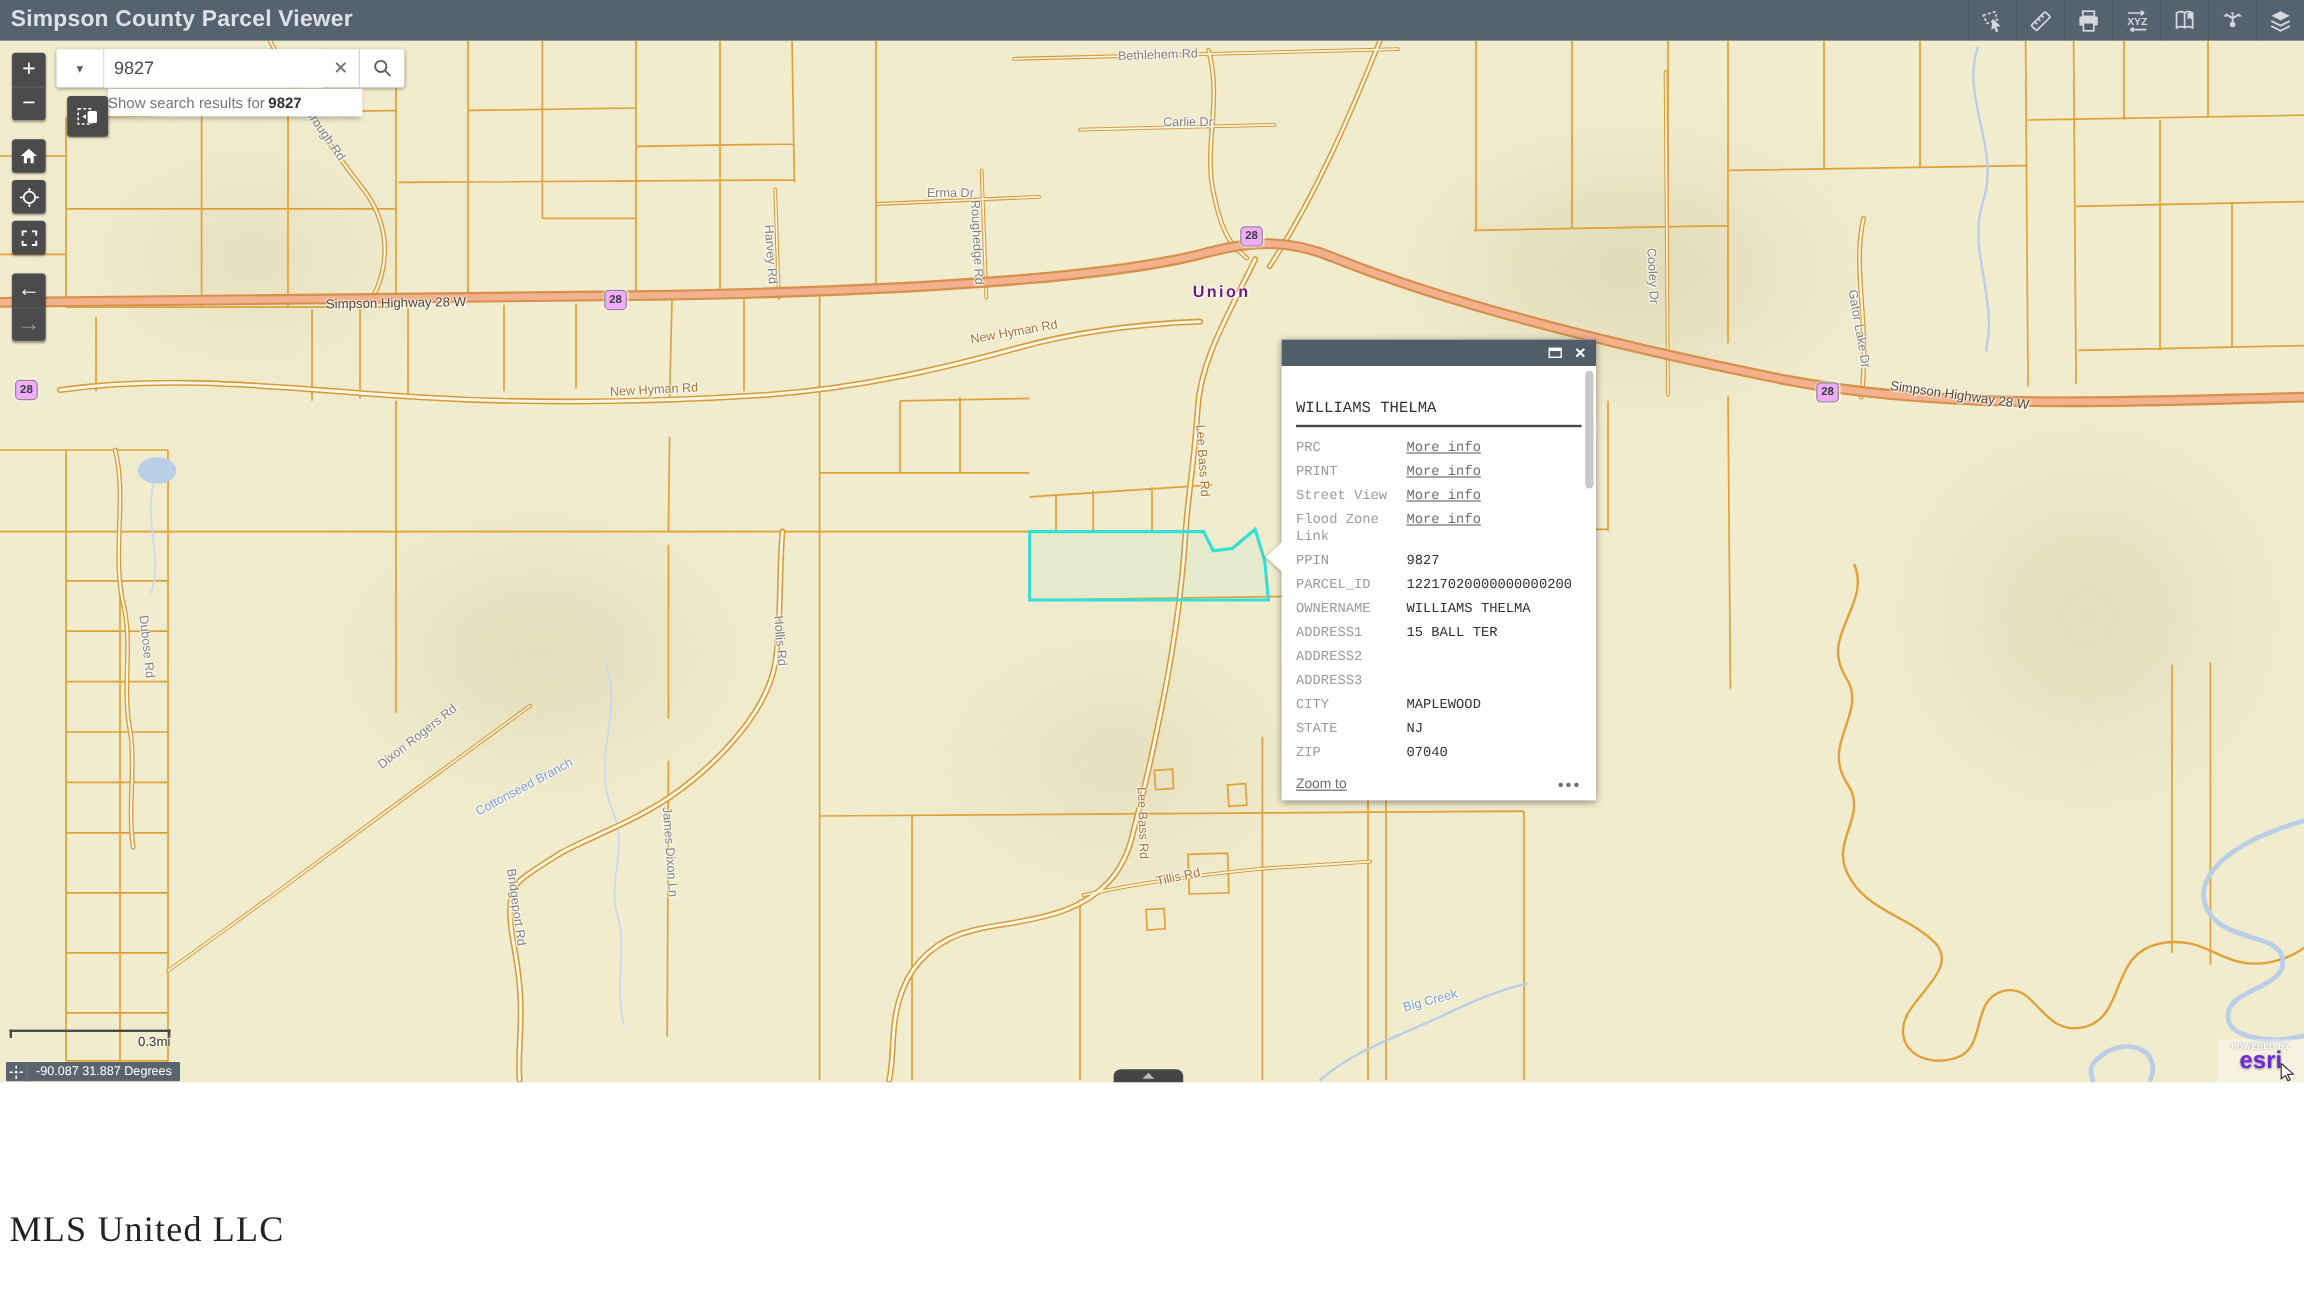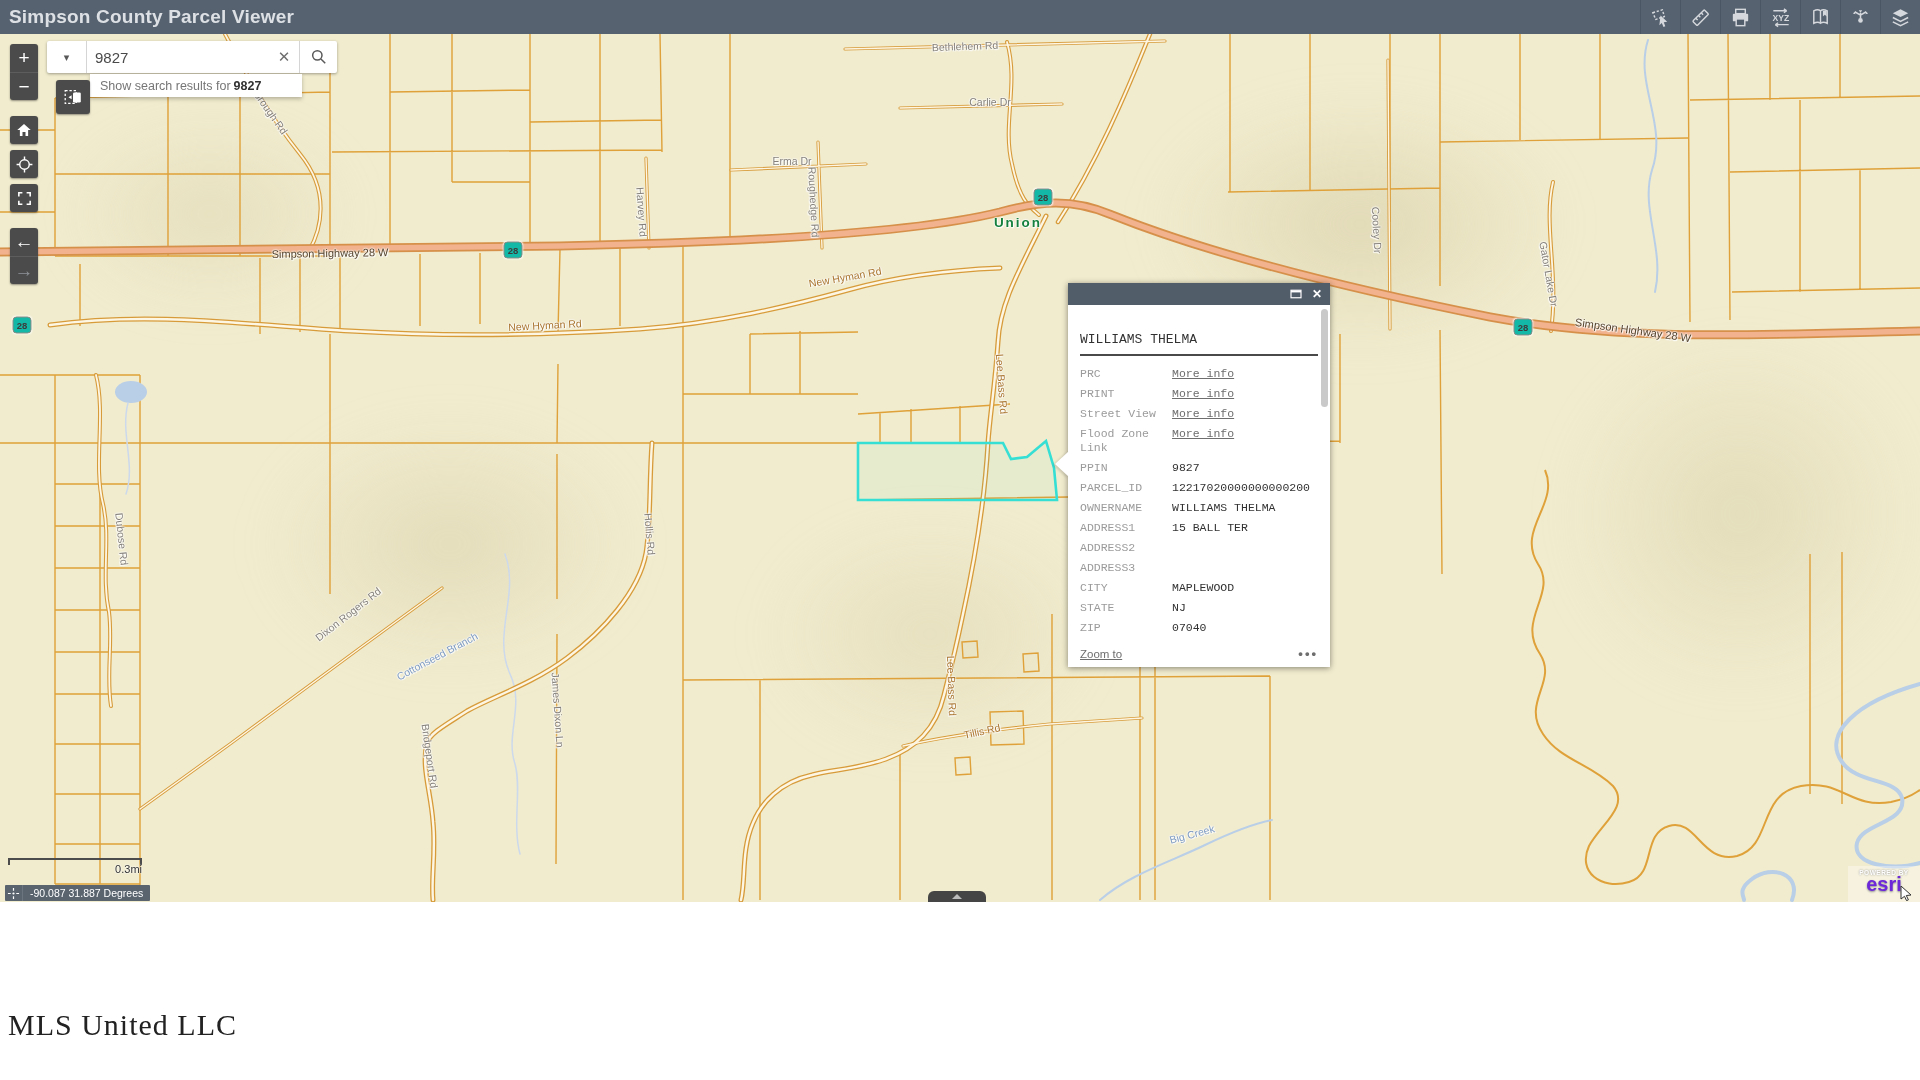--- a/index.html
+++ b/index.html
@@ -15,34 +15,34 @@
   
   #map { position:absolute; left:0; top:34px; width:1920px; height:868px; background:#f1ecce; overflow:hidden; }
   .terrain { position:absolute; border-radius:50%; filter:blur(22px); }
   #mapsvg { position:absolute; left:0; top:0; }
 
   .maplabel { position:absolute; white-space:nowrap; font-size:10.5px; color:#85807a;
     text-shadow:0 0 2px #fff,0 0 2px #fff,0 0 2px #fff,1px 1px 1px #fff; pointer-events:none; }
   .maplabel.orange { color:#a9742e; }
   .maplabel.hwy { color:#55432c; font-size:11px; }
   .maplabel.water { color:#7e9bc2; }
-  .maplabel.place { color:#15803d; font-size:13.5px; font-weight:bold; letter-spacing:2px; }
-  .shield { position:absolute; width:19px; height:17px; background:#14b8a6; border:1.5px solid #8b8b82; border-radius:4px;
+  .maplabel.place { color:#701a75; font-size:13.5px; font-weight:bold; letter-spacing:2px;margin-top:21px; }
+  .shield { position:absolute; width:19px; height:17px; background:#f0abfc; border:1.5px solid #8b8b82; border-radius:4px;
     font-size:9.5px; font-weight:bold; color:#3c3c3c; display:flex; align-items:center; justify-content:center;
     transform:translate(-50%,-50%); box-shadow:0 0 2px #fff; }
 
   
   #search { position:absolute; left:47px; top:7px; width:290px; height:32px; background:#fff; display:flex;
     box-shadow:0 1px 3px rgba(0,0,0,.35); border-radius:2px; }
   #search-dd { width:40px; display:flex; align-items:center; justify-content:center; border-right:1px solid #d5d5d5; color:#595959; font-size:11px; cursor:pointer; }
   #search-input { flex:1; border:0; outline:none; font-size:15px; color:#4a4a4a; padding:0 8px; font-family:"Liberation Sans",sans-serif; min-width:0; }
   #search-clear { width:30px; display:flex; align-items:center; justify-content:center; color:#6e6e6e; font-size:15px; cursor:pointer; }
   #search-btn { width:38px; display:flex; align-items:center; justify-content:center; border-left:1px solid #d5d5d5; cursor:pointer; }
   #suggestion { position:absolute; left:90px; top:40px; width:212px; height:23px; background:#fff; box-shadow:0 2px 4px rgba(0,0,0,.25);
-    display:flex; align-items:center; padding-left:10px; font-size:12.5px; color:#767676; cursor:pointer; }
+    display:flex; align-items:center; padding-left:0; font-size:12.5px; color:#767676; cursor:pointer; }
   #suggestion b { color:#323232; margin-left:3px; }
 
   
   .ctl { position:absolute; background:#4b4b4b; border-radius:3px; box-shadow:0 1px 2px rgba(0,0,0,.4); }
   .ctl-btn { width:28px; height:28px; display:flex; align-items:center; justify-content:center; color:#fff; font-size:19px; cursor:pointer; }
   .ctl-btn + .ctl-btn { border-top:1px solid #5d5d5d; }
   #ctl-zoom { left:10px; top:10px; }
   #ctl-basemap { left:56px; top:46px; width:34px; height:34px; display:flex; align-items:center; justify-content:center; cursor:pointer; }
   #ctl-home { left:10px; top:82px; }
   #ctl-locate { left:10px; top:116px; }

